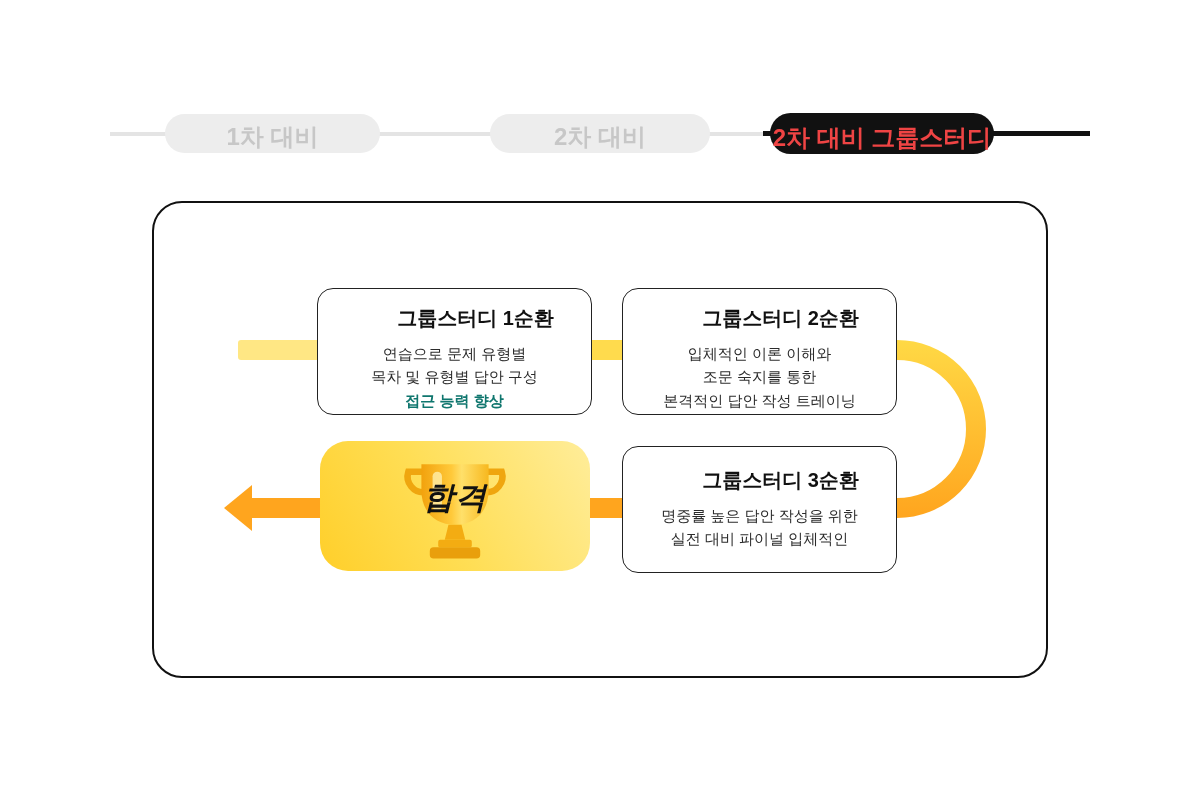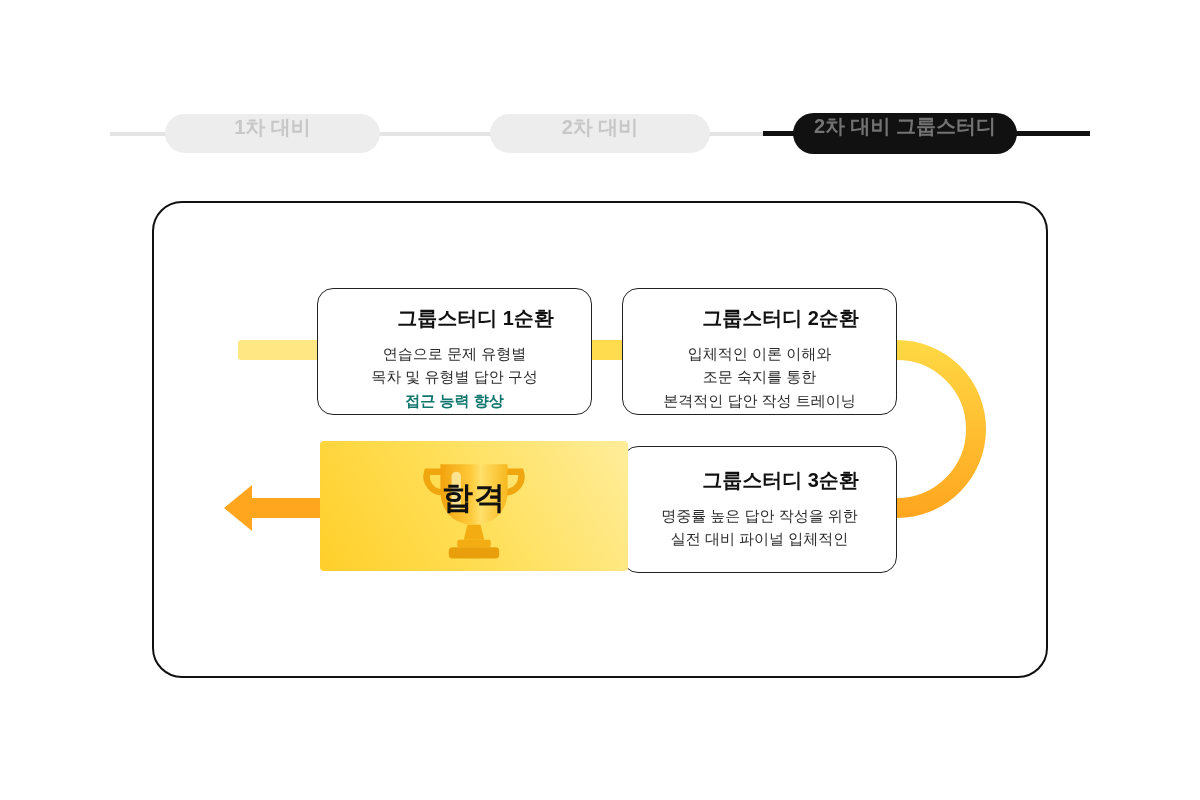--- a/index.html
+++ b/index.html
@@ -7,27 +7,27 @@
   body { font-family: "Liberation Sans", "DejaVu Sans", sans-serif; color: #111; }
 
   .screen { position: relative; width: 1200px; height: 800px; background: #fff; }
 
   
   .stepper { position: absolute; left: 0; top: 0; width: 1200px; height: 170px; }
   .track { position: absolute; }
   .track-gray  { left: 110px; top: 132px; width: 660px; height: 4px; background: #e4e4e4; }
   .track-black { left: 763px; top: 131px; width: 327px; height: 5px; background: #111; }
   .pill {
-    position: absolute; display: flex; align-items: flex-start; justify-content: center;
-    border-radius: 999px; font-weight: 700; font-size: 20px; z-index: 2;
+    position: absolute; display: flex; align-items: flex-end; justify-content: center;
+    border-radius: 999px; font-weight: 700; font-size: 24px; z-index: 2;
   }
   .pill-inactive { background: #ededed; color: #c7c7c7; }
   .pill-1 { left: 165px; top: 114px; width: 215px; height: 39px; }
   .pill-2 { left: 490px; top: 114px; width: 220px; height: 39px; }
-  .pill-3 { left: 793px; top: 113px; width: 224px; height: 41px; background: #111; color: #737373; }
+  .pill-3 { left: 770px; top: 113px; width: 224px; height: 41px; background: #111; color: #ef4444; }
 
   
   .card {
     position: absolute; left: 152px; top: 201px; width: 896px; height: 477px;
     background: #fff; border: 2px solid #111; border-radius: 30px;
   }
   .arrows { position: absolute; left: 0; top: 0; width: 896px; height: 477px; z-index: 0; }
 
   .flow-box {
     position: absolute; width: 275px; height: 127px; background: #fff;
@@ -38,23 +38,24 @@
   .box-1 { left: 163px; top: 85px; }
   .box-2 { left: 468px; top: 85px; }
   .box-3 { left: 468px; top: 243px; padding-top: 20px; }
   .box-title { font-size: 20px; font-weight: 800; color: #111; margin-left: 42px; }
   .box-body { margin-top: 10px; font-size: 15px; line-height: 1.55; color: #2b2b2b; }
   .box-body span { display: block; }
   .box-body .bold { font-weight: 700; color: #0f766e; }
 
   
   .result-box {
-    position: absolute; left: 166px; top: 238px; width: 308px; height: 130px;
-    border-radius: 4px; z-index: 1;
+    position: absolute; left: 166px; top: 238px; width: 270px; height: 130px;
+    border-radius: 28px; z-index: 1;
     background: linear-gradient(60deg, #FFCF2A 0%, #FFDE55 45%, #FFED9A 100%);
+    font-style: italic;
   }
   .trophy-wrap { position: absolute; left: 50%; top: 12px; transform: translateX(-50%); }
   .result-label {
     position: absolute; left: 0; right: 0; top: 36px; text-align: center;
     font-size: 31px; font-weight: 800; color: #111; z-index: 2; letter-spacing: 1px;
   }
 </style>
 </head>
 <body>
 

